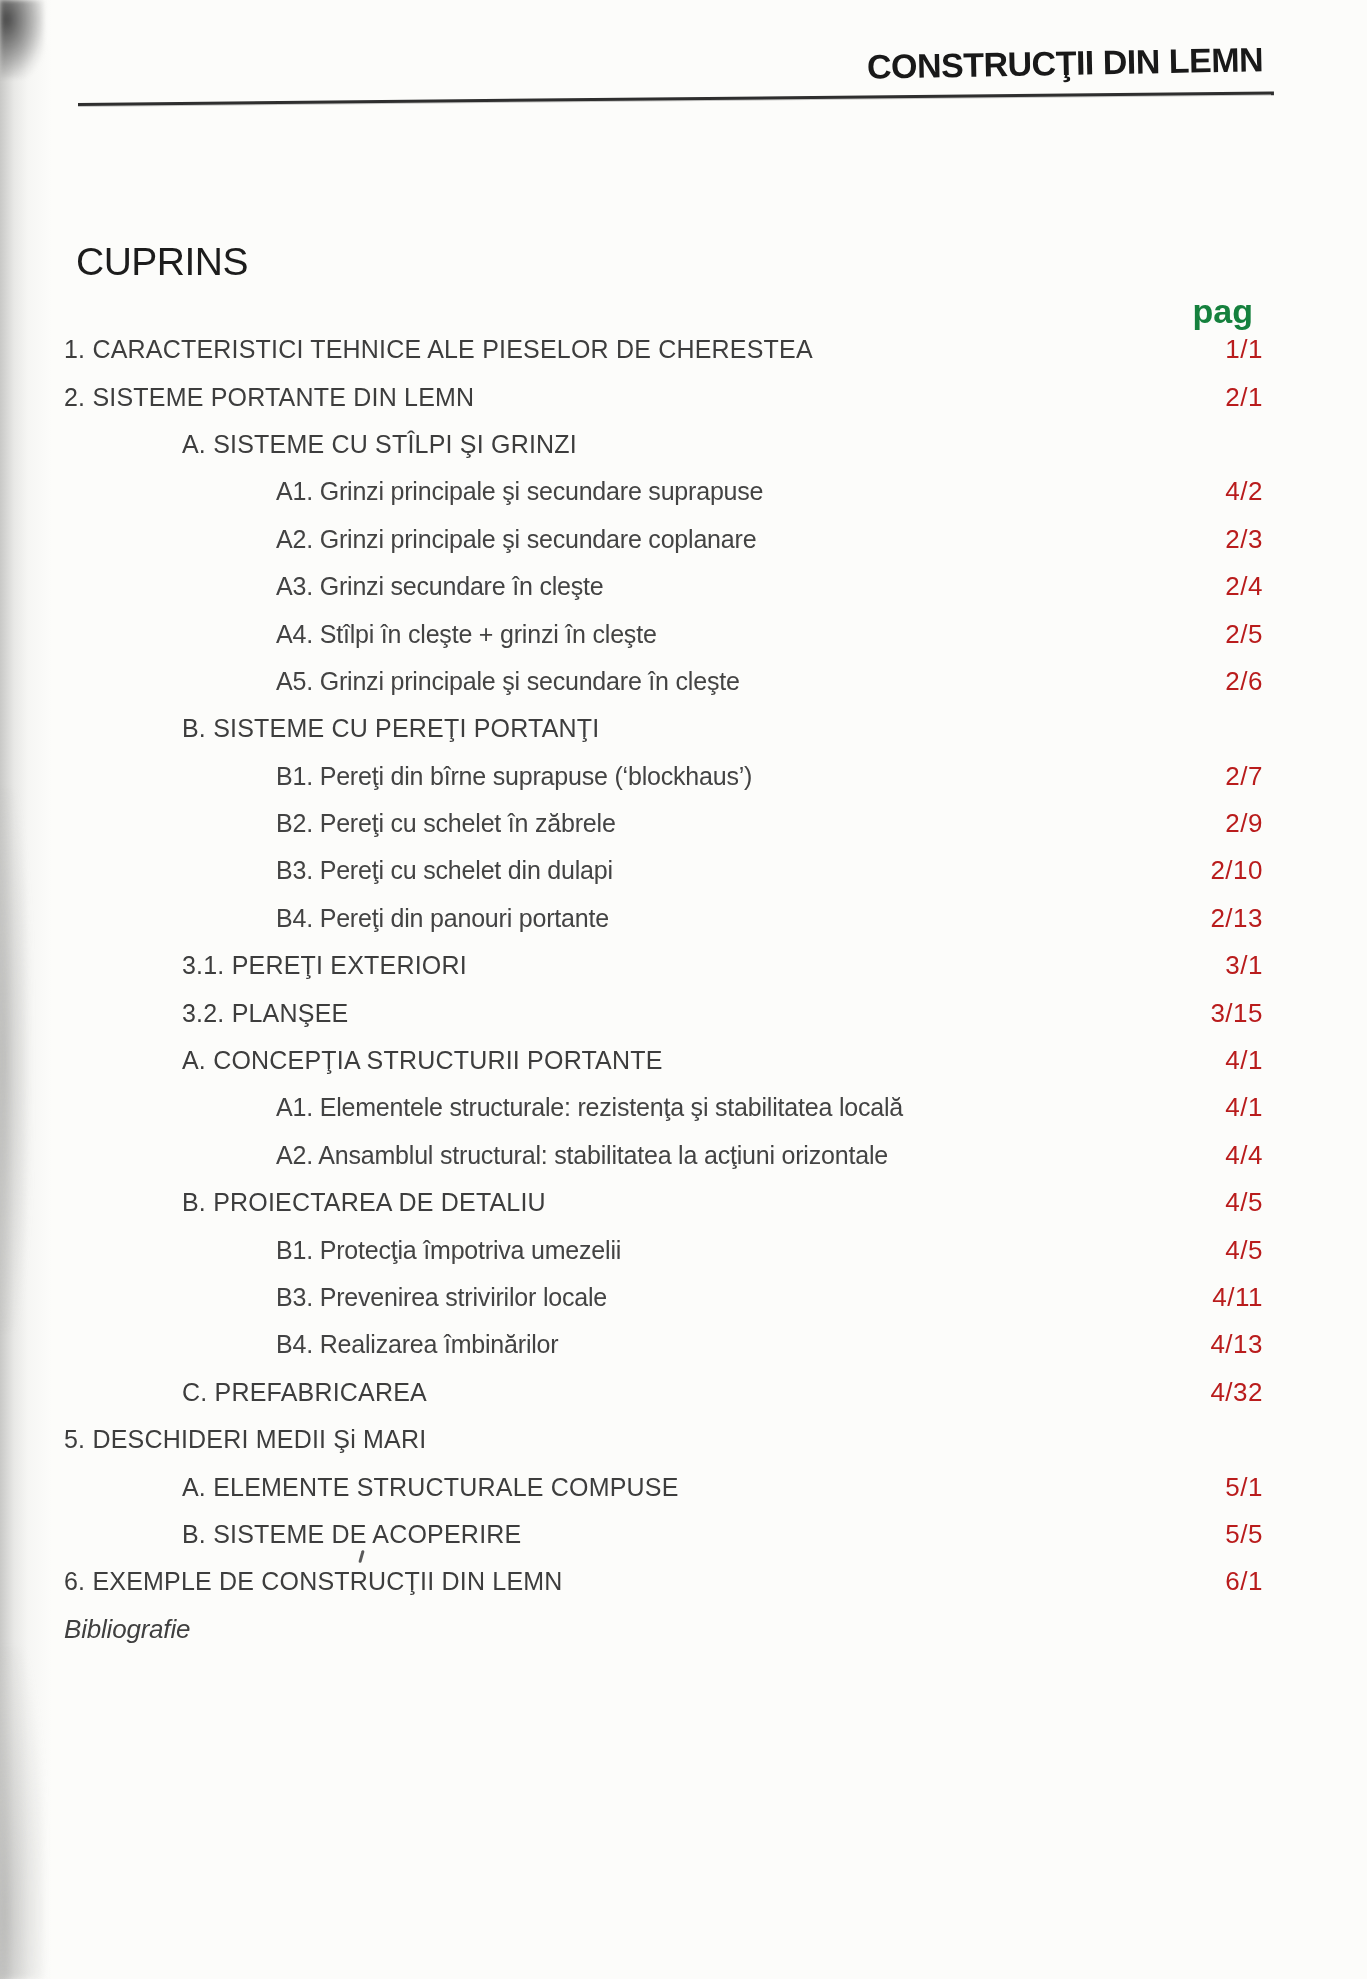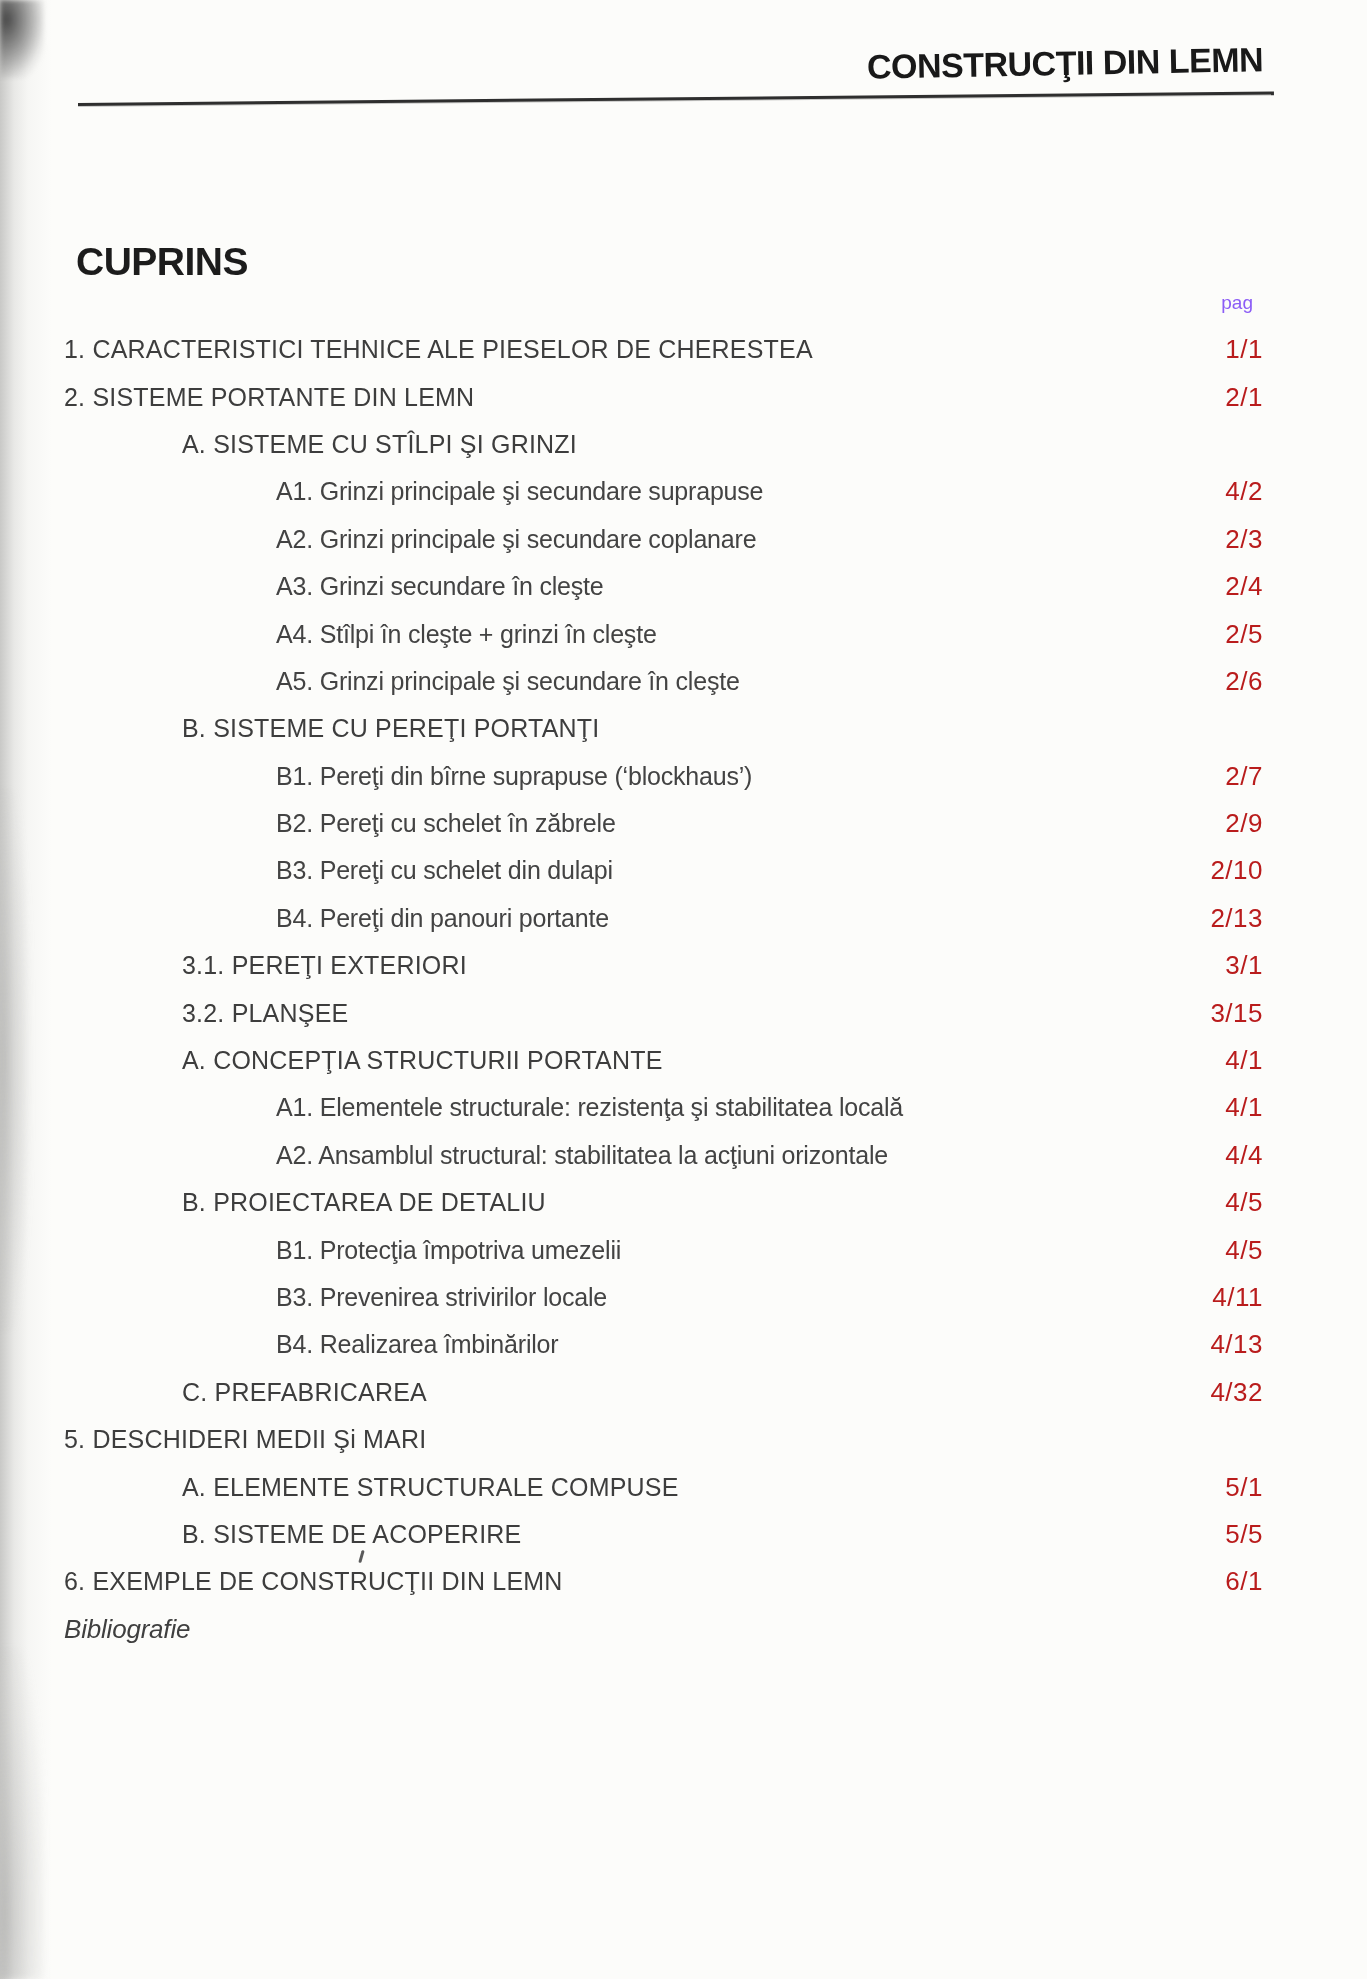--- a/index.html
+++ b/index.html
@@ -53,29 +53,30 @@
     top: 103px; left: 78px; width: 1196px; height: 3px;
     background: #2e2e2e;
     transform: rotate(-0.55deg);
     transform-origin: left center;
     box-shadow: 0 1px 0 rgba(46,46,46,0.25);
   }
   .toc-title {
     position: absolute;
     top: 240px; left: 76px;
     margin: 0;
-    font-size: 39px; font-weight: bold;
+    font-size: 39px; font-weight: normal;
     letter-spacing: -0.5px;
     color: #1c1c1c;
   }
   .pag-label {
     position: absolute;
     top: 292px; right: 114px;
-    font-size: 19px;
-    color: #8b5cf6;
+    font-size: 34px;
+    color: #15803d;
+    font-weight: bold;
   }
   .toc-list {
     position: absolute;
     top: 326px; left: 64px; right: 104px;
   }
   .toc-row {
     display: flex;
     align-items: center;
     height: 47.4px;
     font-size: 25px;

